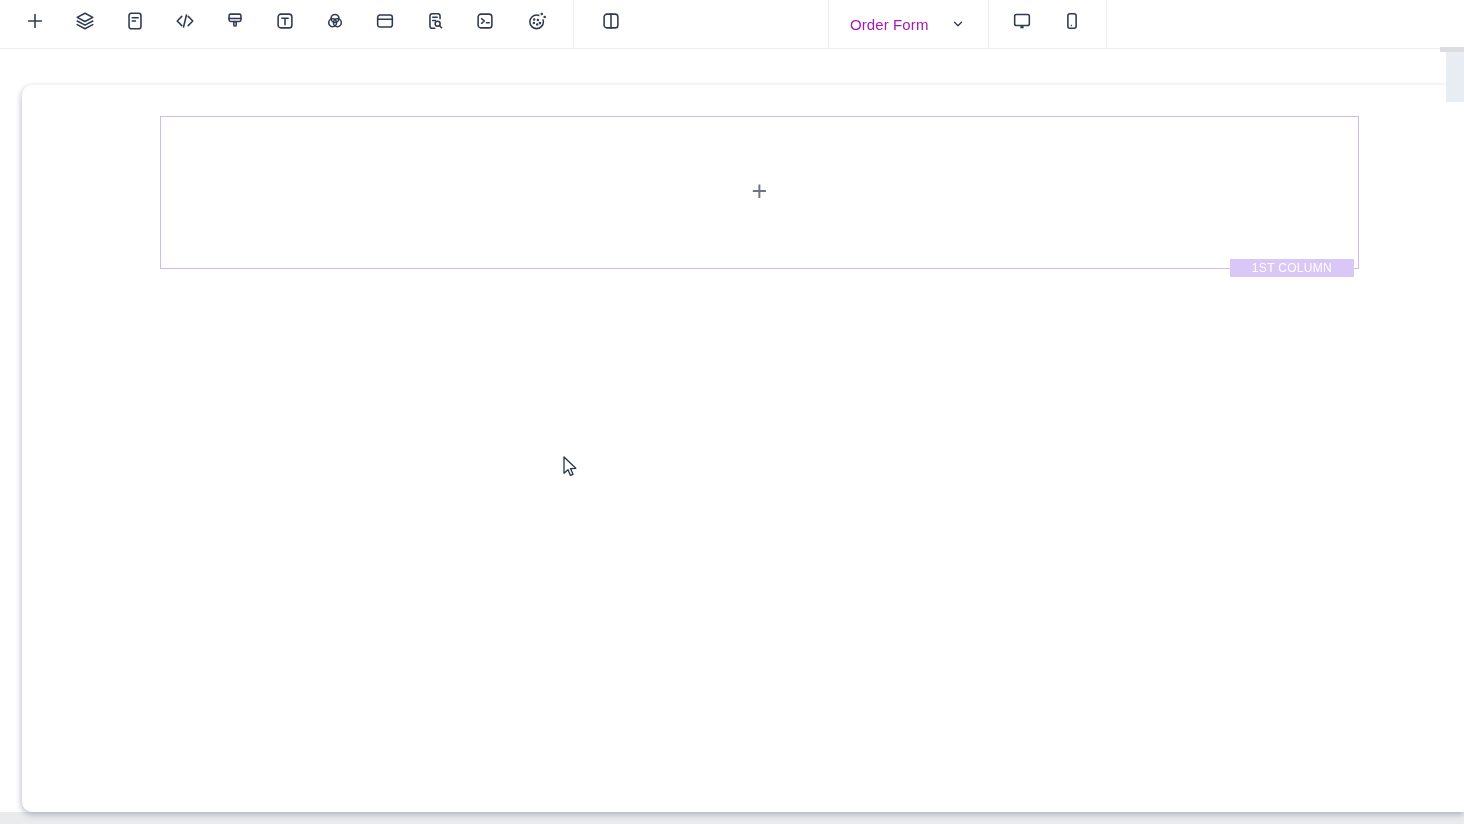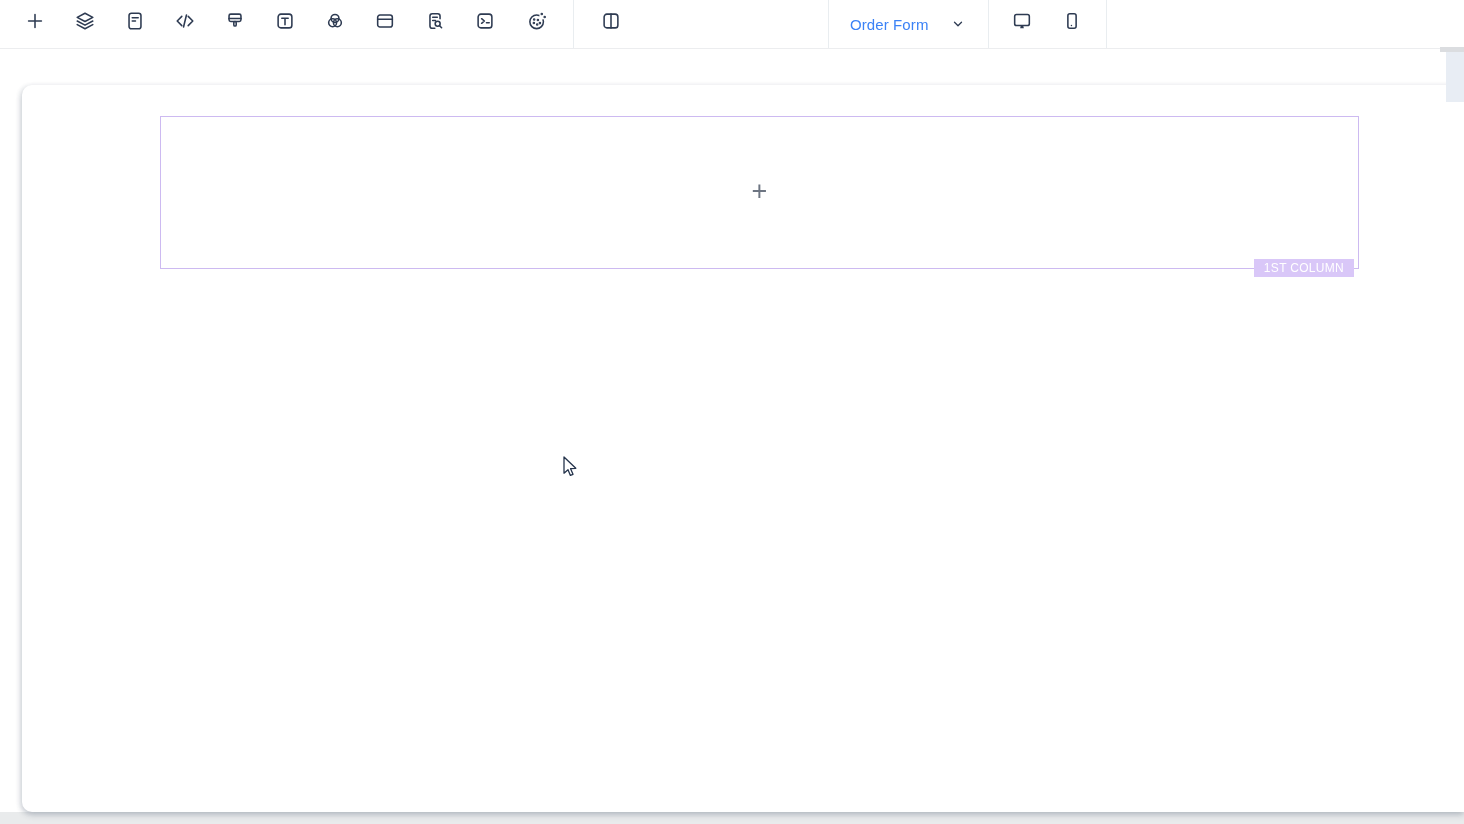--- a/index.html
+++ b/index.html
@@ -9,34 +9,34 @@
 
   
   .toolbar { position:absolute; left:0; top:0; width:1464px; height:49px;
     background:#ffffff; border-bottom:1px solid #ecedef; }
   .tool-btn { position:absolute; top:9px; width:24px; height:24px; border:none; background:transparent;
     display:flex; align-items:center; justify-content:center; cursor:pointer; padding:0; }
   .tool-btn svg { display:block; }
   .tb-divider { position:absolute; top:0; width:1px; height:48px; background:#e9edf0; }
   .page-selector { position:absolute; left:840px; top:0; height:48px; display:flex; align-items:center;
     gap:22px; padding:0 10px; background:transparent; border:none; cursor:pointer; }
-  .page-selector-label { font-size:15px; color:#3b82f6; letter-spacing:.1px; }
+  .page-selector-label { font-size:15px; color:#a21caf; letter-spacing:.1px; }
 
   
   .bottom-strip { position:absolute; left:0; top:812px; width:1464px; height:12px; background:#e9ebec; }
   .canvas-panel { position:absolute; left:22px; top:85px; width:1442px; height:727px;
     background:#ffffff; border-radius:10px 0 0 10px;
     box-shadow:0 3px 6px rgba(40,55,80,0.22), -2px 1px 5px rgba(40,55,80,0.10); }
   .column-box { position:absolute; left:138px; top:31px; width:1199px; height:153px;
     border:1px solid #cdbaf1; background:#ffffff; cursor:pointer; }
   .add-symbol { position:absolute; left:50%; top:50%; transform:translate(-50%,-54%);
     font-size:27px; font-weight:300; color:#6d7582; line-height:1; cursor:pointer;
     background:transparent; border:none; font-family:"Liberation Sans","DejaVu Sans",sans-serif; }
   .column-badge { position:absolute; right:4px; bottom:-9px; height:18px; line-height:18px;
-    padding:0 10px; background:#d9c7f8; color:#ffffff; font-size:12px; letter-spacing:.3px;
+    padding:0 22px; background:#d9c7f8; color:#ffffff; font-size:12px; letter-spacing:.3px;
     white-space:nowrap; }
 
   
   .scroll-cap { position:absolute; right:0; top:47px; width:24px; height:5px; background:#dbdde0; }
   .scroll-thumb { position:absolute; right:0; top:52px; width:18px; height:50px; background:#e8edf4; }
 
   .cursor { position:absolute; left:558px; top:455px; pointer-events:none; }
 </style>
 </head>
 <body>

